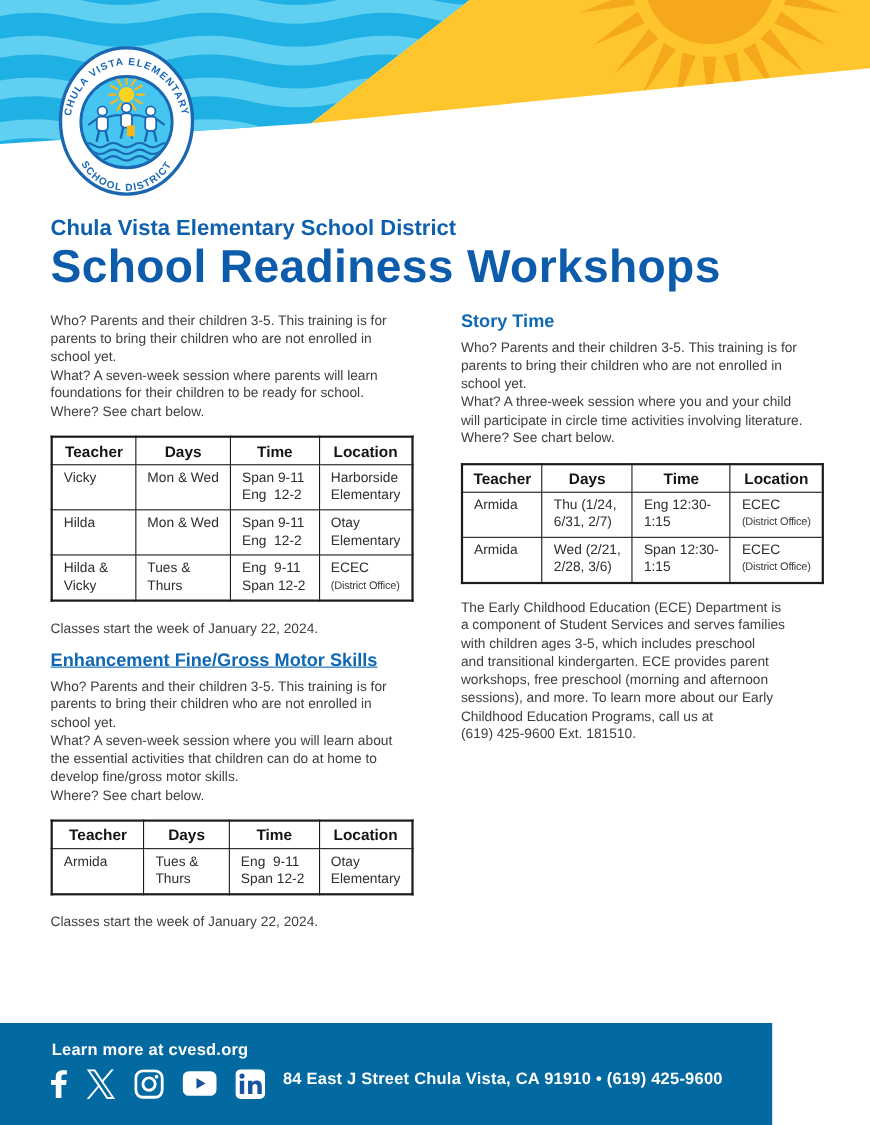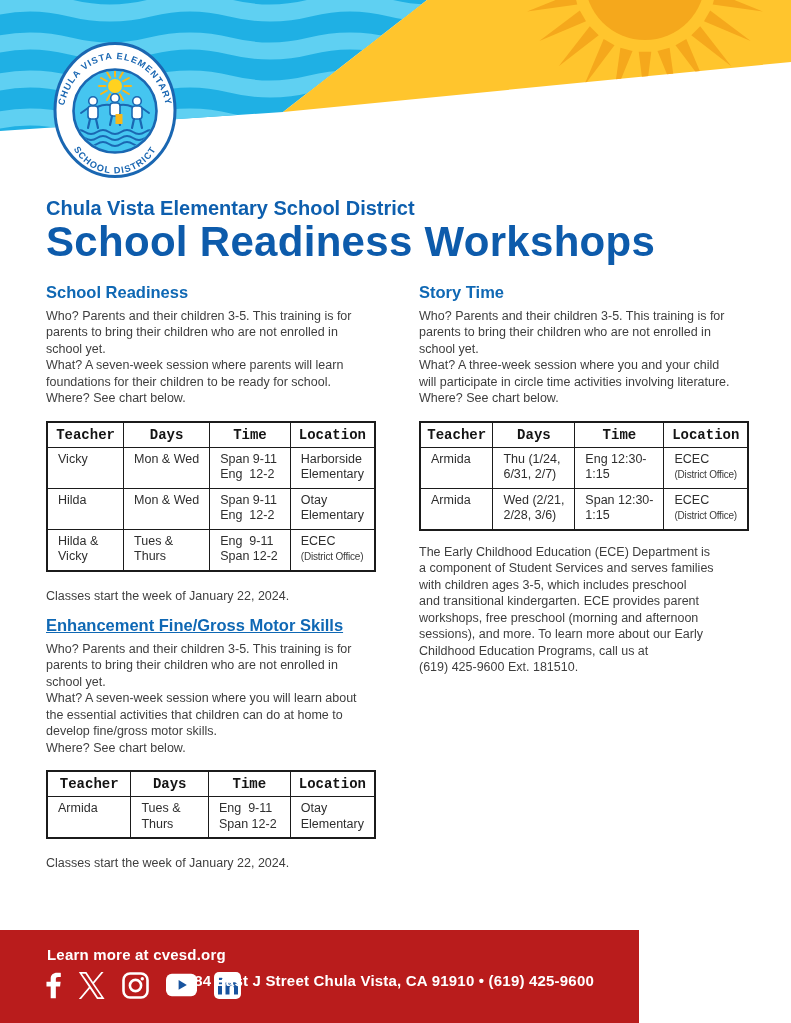--- a/index.html
+++ b/index.html
@@ -20,27 +20,27 @@
   .col{position:absolute;top:283px;width:344px;}
   .col-left{left:46px;}
   .col-right{left:419px;}
   .sec-heading{margin:0 0 6px;font-size:16.5px;line-height:1.15;font-weight:bold;color:#0F68B4;}
   .sec-heading.mt-sec{margin-top:12px;text-decoration:underline;}
   .body-text{margin:0;font-size:12.5px;line-height:16.5px;color:#3E3E3E;white-space:pre-line;}
   .note{margin:16px 0 0;font-size:12.5px;color:#3E3E3E;line-height:16px;}
   
   table.sched{border-collapse:collapse;width:330px;margin-top:14px;border:2px solid #1b1b1b;background:#fff;}
   table.sched th,table.sched td{border:1px solid #1b1b1b;}
-  table.sched th{font-size:14px;font-weight:bold;color:#141414;padding:4px 2px;text-align:center;font-family:Liberation Mono, monospace;}
+  table.sched th{font-size:14px;font-weight:bold;color:#141414;padding:4px 2px;text-align:center;}
   table.sched td{font-size:12.5px;color:#2e2e2e;padding:4px 10px 5px;vertical-align:top;line-height:15.5px;}
   .cell-line{white-space:pre;}
   .cell-small{font-size:10px;letter-spacing:-.2px;color:#3a3a3a;}
   col.c-teacher{width:26%;} col.c-days{width:24%;} col.c-time{width:25%;} col.c-loc{width:25%;}
   
-  .footer{position:absolute;left:0;top:930px;width:639px;height:93px;background:#b91c1c;}
+  .footer{position:absolute;left:0;top:930px;width:702px;height:93px;background:#0369a1;}
   .learn-more{position:absolute;left:47px;top:16px;color:#fff;font-size:15px;font-weight:bold;letter-spacing:.2px;}
   .social-row{position:absolute;left:46px;top:41px;display:flex;align-items:center;gap:17px;height:28px;}
   .social-row svg{display:block;}
   .footer-address{position:absolute;right:45px;top:42px;color:#fff;font-size:15px;font-weight:bold;letter-spacing:.2px;}
 </style>
 </head>
 <body>
 
 <div class="page">
 
@@ -124,21 +124,20 @@
       </g>
     </g>
   </svg>
 
   <div class="title-block">
     <div class="district-line">Chula Vista Elementary School District</div>
     <h1 class="main-title">School Readiness Workshops</h1>
   </div>
 
   <div class="col col-left">
-    <h3 class="sec-heading">School Readiness</h3>
     <p class="body-text">Who? Parents and their children 3-5. This training is for
 parents to bring their children who are not enrolled in
 school yet.
 What? A seven-week session where parents will learn
 foundations for their children to be ready for school.
 Where? See chart below.</p>
 
     <table class="sched">
       <colgroup>
           <col class="c-teacher">

